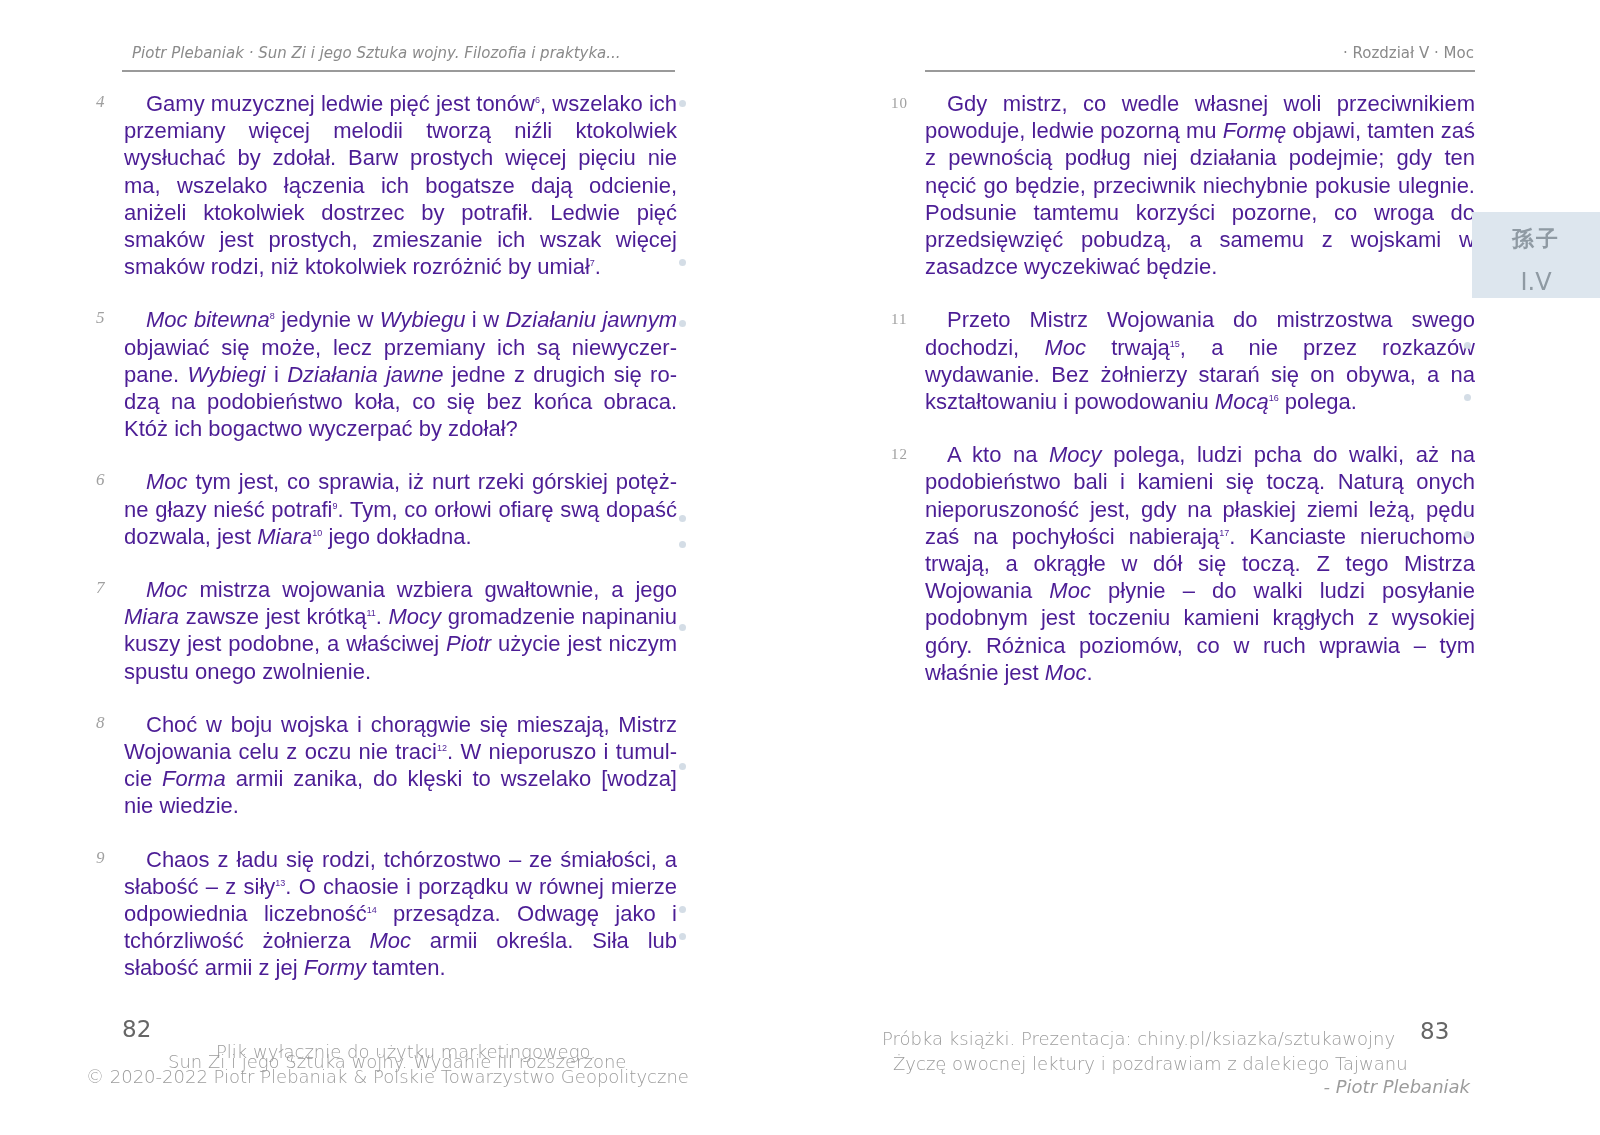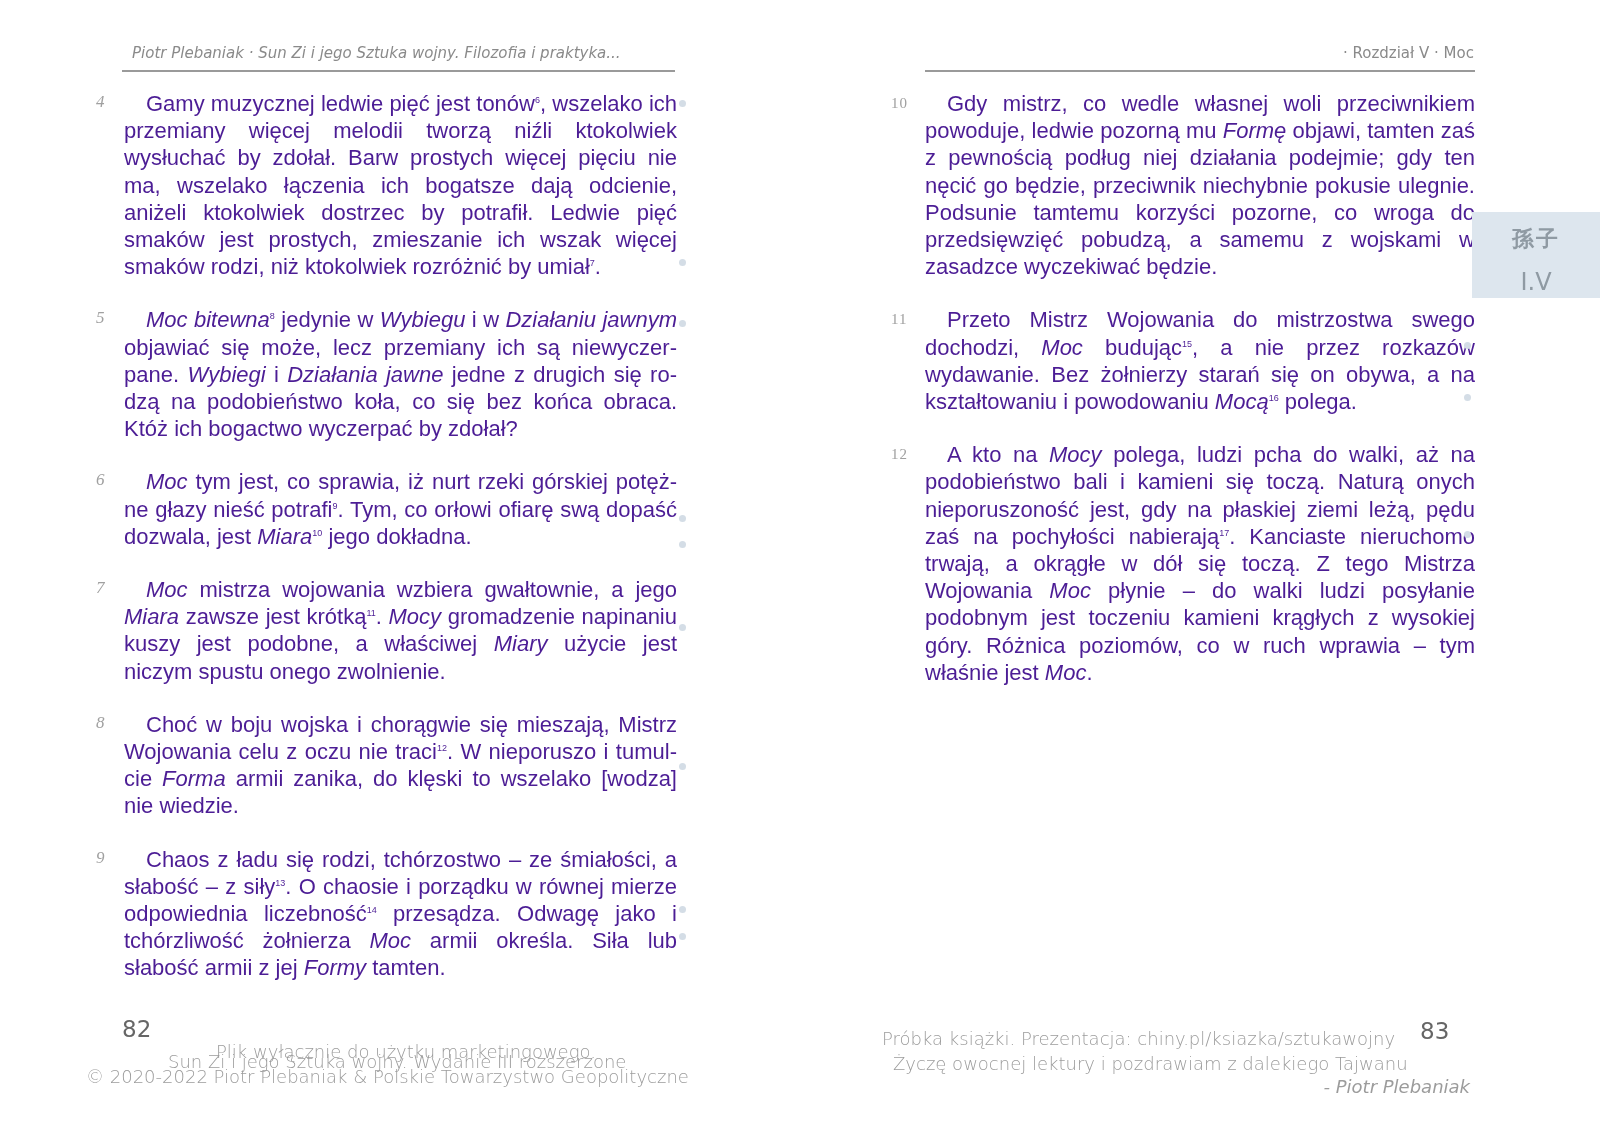--- a/index.html
+++ b/index.html
@@ -73,21 +73,21 @@
       <div class="para">
         <span class="para-num">5</span>
         <p><i>Moc bitewna</i><sup>8</sup><span> jedynie w </span><i>Wybiegu</i><span> i w </span><i>Działaniu jawnym</i><span> objawiać się może, lecz przemiany ich są niewyczer­pane. </span><i>Wybiegi</i><span> i </span><i>Działania jawne</i><span> jedne z drugich się ro­dzą na podobieństwo koła, co się bez końca obraca. Któż ich bogactwo wyczerpać by zdołał?</span></p>
       </div>
       <div class="para">
         <span class="para-num">6</span>
         <p><i>Moc</i><span> tym jest, co sprawia, iż nurt rzeki górskiej potęż­ne głazy nieść potrafi</span><sup>9</sup><span>. Tym, co orłowi ofiarę swą dopaść dozwala, jest </span><i>Miara</i><sup>10</sup><span> jego dokładna.</span></p>
       </div>
       <div class="para">
         <span class="para-num">7</span>
-        <p><i>Moc</i><span> mistrza wojowania wzbiera gwałtownie, a jego </span><i>Miara</i><span> zawsze jest krótką</span><sup>11</sup><span>. </span><i>Mocy</i><span> gromadzenie napinaniu kuszy jest podobne, a właściwej </span><i>Miary</i><span> użycie jest niczym spustu onego zwolnienie.</span></p>
+        <p><i>Moc</i><span> mistrza wojowania wzbiera gwałtownie, a jego </span><i>Miara</i><span> zawsze jest krótką</span><sup>11</sup><span>. </span><i>Mocy</i><span> gromadzenie napinaniu kuszy jest podobne, a właściwej </span><i>Piotr</i><span> użycie jest niczym spustu onego zwolnienie.</span></p>
       </div>
       <div class="para">
         <span class="para-num">8</span>
         <p><span>Choć w boju wojska i chorągwie się mieszają, Mistrz Wojowania celu z oczu nie traci</span><sup>12</sup><span>. W nieporuszo i tumul­cie </span><i>Forma</i><span> armii zanika, do klęski to wszelako [wodza] nie wiedzie.</span></p>
       </div>
       <div class="para">
         <span class="para-num">9</span>
         <p><span>Chaos z ładu się rodzi, tchórzostwo – ze śmiałości, a słabość – z siły</span><sup>13</sup><span>. O chaosie i porządku w równej mierze odpowiednia liczebność</span><sup>14</sup><span> przesądza. Odwagę jako i tchórzliwość żołnierza </span><i>Moc</i><span> armii określa. Siła lub słabość armii z jej </span><i>Formy</i><span> tamten.</span></p>
       </div>
     </div>
@@ -109,21 +109,21 @@
 <div class="page page-right">
   <div class="running-head">· Rozdział V · Moc</div>
   <div class="head-rule"></div>
   <div class="text-col">
       <div class="para">
         <span class="para-num">10</span>
         <p><span>Gdy mistrz, co wedle własnej woli przeciwnikiem powoduje, ledwie pozorną mu </span><i>Formę</i><span> objawi, tamten zaś z pewnością podług niej działania podejmie; gdy ten nęcić go będzie, przeciwnik niechybnie pokusie ulegnie. Pod­sunie tamtemu korzyści pozorne, co wroga do przed­sięwzięć pobudzą, a samemu z wojskami w zasadzce wyczekiwać będzie.</span></p>
       </div>
       <div class="para">
         <span class="para-num">11</span>
-        <p><span>Przeto Mistrz Wojowania do mistrzostwa swego docho­dzi, </span><i>Moc</i><span> budując</span><sup>15</sup><span>, a nie przez rozkazów wydawanie. Bez żołnierzy starań się on obywa, a na kształtowaniu i powodowaniu </span><i>Mocą</i><sup>16</sup><span> polega.</span></p>
+        <p><span>Przeto Mistrz Wojowania do mistrzostwa swego docho­dzi, </span><i>Moc</i><span> trwają</span><sup>15</sup><span>, a nie przez rozkazów wydawanie. Bez żołnierzy starań się on obywa, a na kształtowaniu i powodowaniu </span><i>Mocą</i><sup>16</sup><span> polega.</span></p>
       </div>
       <div class="para">
         <span class="para-num">12</span>
         <p><span>A kto na </span><i>Mocy</i><span> polega, ludzi pcha do walki, aż na podo­bieństwo bali i kamieni się toczą. Naturą onych nieporuszo­ność jest, gdy na płaskiej ziemi leżą, pędu zaś na pochyłości nabierają</span><sup>17</sup><span>. Kanciaste nieruchomo trwają, a okrągłe w dół się toczą. Z tego Mistrza Wojowania </span><i>Moc</i><span> płynie – do walki ludzi posyłanie podobnym jest toczeniu kamieni krągłych z wysokiej góry. Różnica poziomów, co w ruch wprawia – tym właśnie jest </span><i>Moc</i><span>.</span></p>
       </div>
     </div>
   <span class="margin-dot" style="left:664px; top:342px;"></span>
   <span class="margin-dot" style="left:664px; top:394px;"></span>
   <span class="margin-dot" style="left:664px; top:531px;"></span>
   <div class="footer-line" style="left:82px; top:1028px;">Próbka książki. Prezentacja: chiny.pl/ksiazka/sztukawojny</div>

